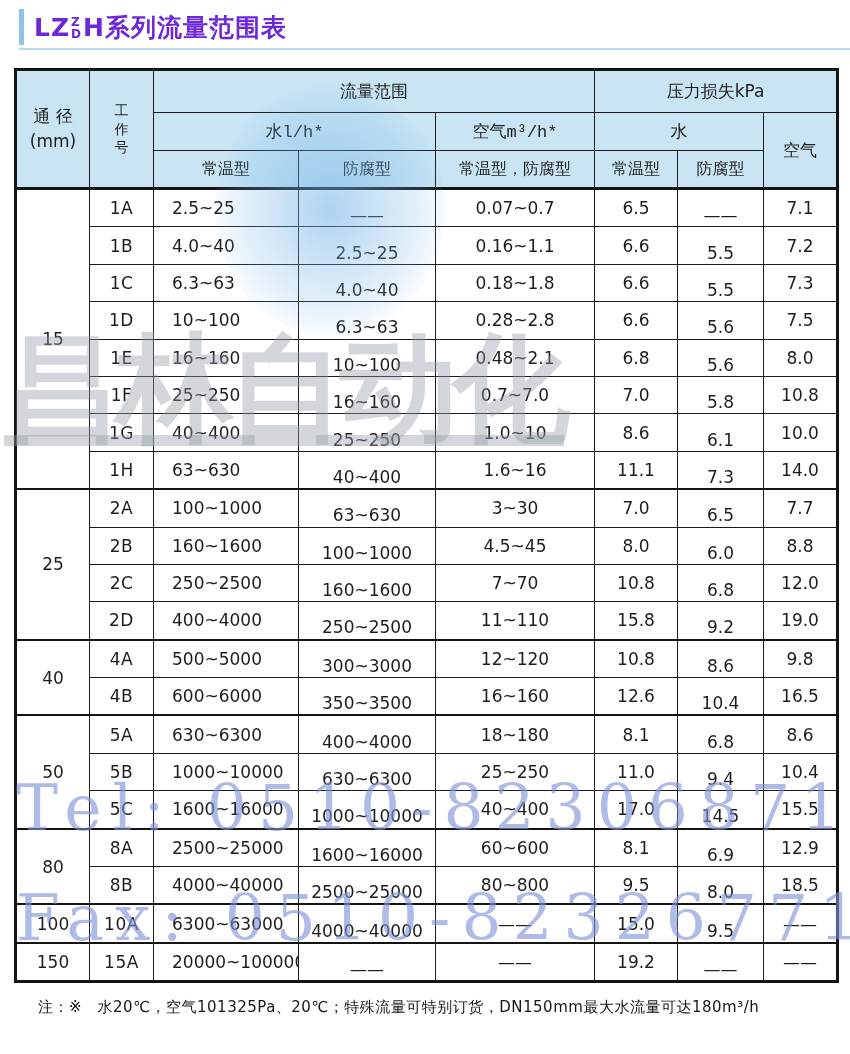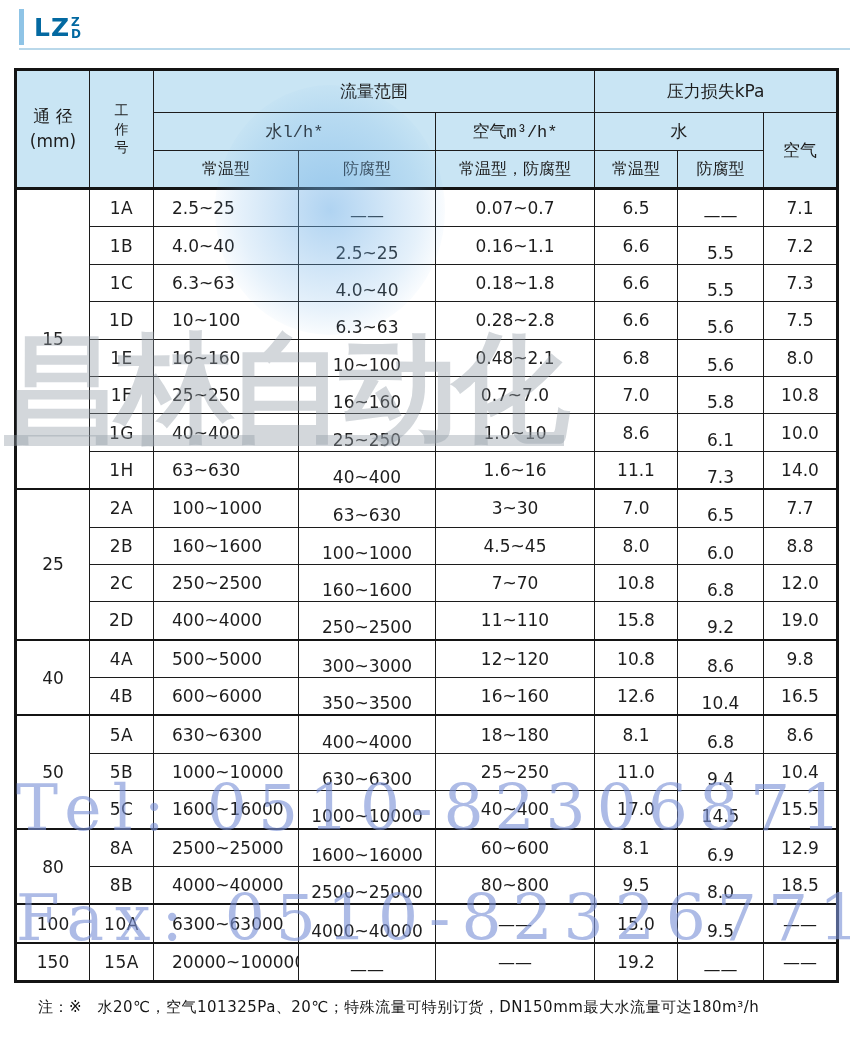--- a/index.html
+++ b/index.html
@@ -4,21 +4,21 @@
 <style>
   html,body { margin:0; padding:0; background:#ffffff; }
   .page {
     position:relative; width:850px; height:1054px; background:#ffffff;
     font-family:"DejaVu Sans","Liberation Sans",sans-serif; overflow:hidden;
   }
 
   
   .title-row { position:absolute; top:9px; left:19px; display:flex; align-items:center; }
   .accent-bar { width:5px; height:36px; background:#8fc4e6; margin-right:10px; }
-  .page-title { font-size:25px; font-weight:bold; color:#0369a1; letter-spacing:1px; display:flex; align-items:center; }
+  .page-title { font-size:25px; font-weight:bold; color:#6d28d9; letter-spacing:1px; display:flex; align-items:center; }
   .stack { display:inline-flex; flex-direction:column; font-size:12px; line-height:1.0; font-weight:bold; margin:0 1px; transform:translateY(1px); }
   .title-underline { position:absolute; top:48px; left:19px; width:831px; height:2px; background:#b9d8ea; }
 
   
   .table-wrap { position:absolute; top:68px; left:14px; width:822px; }
   table.flow { border-collapse:collapse; table-layout:fixed; width:822px;
     border:3px solid #141414; background:transparent; }
   .flow th, .flow td { border:1.7px solid #1c1c1c; padding:0; text-align:center;
     color:#1d1d1d; font-weight:normal; overflow:hidden; }
   .flow thead th { background:#c9e5f4; font-size:17px; }
@@ -63,20 +63,21 @@
 <div class="page">
 
   <div class="title-row">
     <div class="accent-bar"></div>
     <div class="page-title">
       <span>LZ</span>
         <span class="stack">
           <span>Z</span>
           <span>D</span>
         </span>
+        <span>H系列流量范围表</span>
     </div>
   </div>
   <div class="title-underline"></div>
 
   <div class="table-wrap">
     <table class="flow">
       <colgroup>
         <col style="width:74px">
           <col style="width:64px">
           <col style="width:145px">

